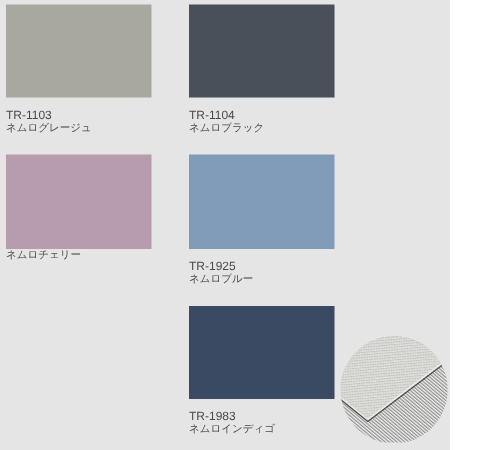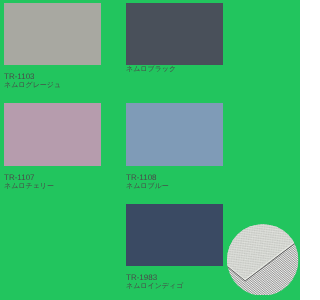--- a/index.html
+++ b/index.html
@@ -1,47 +1,47 @@
 <!DOCTYPE html>
 <html><head>
 <meta charset="utf-8">
 <title>TR color swatch catalog</title>
 <style>
   html,body{margin:0;padding:0;}
   body{width:300px;height:300px;background:#ffffff;overflow:hidden;
        font-family:"Liberation Sans", sans-serif;
        -webkit-font-smoothing:antialiased;text-rendering:geometricPrecision;}
-  .page{position:relative;width:300px;height:300px;overflow:hidden;background:#22c55e;opacity:0.9999;}
+  .page{position:relative;width:300px;height:300px;overflow:hidden;background:#e5e5e5;opacity:0.9999;}
   .cell{position:absolute;width:97px;}
   .swatch{width:97px;height:62.8px;}
   .code{font-size:8px;color:#4a4a4a;line-height:9px;margin-top:7px;white-space:nowrap;}
   .name{font-size:7px;color:#4a4a4a;line-height:9px;white-space:nowrap;}
   .detail{position:absolute;left:227px;top:223.7px;width:71.5px;height:71.8px;}
 </style>
 </head>
 <body>
 
 <div class="page">
   <div class="cell" style="left:4px;top:2.6px">
     <div class="swatch" style="background-color: rgb(168, 168, 161);"></div>
     <div class="code">TR-1103</div>
     <div class="name">ネムログレージュ</div>
   </div>
   <div class="cell" style="left:126px;top:2.6px">
     <div class="swatch" style="background-color: rgb(73, 80, 90);"></div>
+    <div class="code">TR-1104</div>
     <div class="name">ネムロブラック</div>
   </div>
   <div class="cell" style="left:4px;top:103.2px">
     <div class="swatch" style="background-color: rgb(182, 156, 173);"></div>
-    <div class="code">TR-1107</div>
     <div class="name">ネムロチェリー</div>
   </div>
   <div class="cell" style="left:126px;top:103.2px">
     <div class="swatch" style="background-color: rgb(127, 155, 183);"></div>
-    <div class="code">TR-1108</div>
+    <div class="code">TR-1925</div>
     <div class="name">ネムロブルー</div>
   </div>
   <div class="cell" style="left:126px;top:203.7px">
     <div class="swatch" style="background-color: rgb(58, 74, 99);"></div>
     <div class="code">TR-1983</div>
     <div class="name">ネムロインディゴ</div>
   </div>
   <div class="detail">
 <svg viewBox="0 0 715 718" width="71.5" height="71.8">
  <defs>

